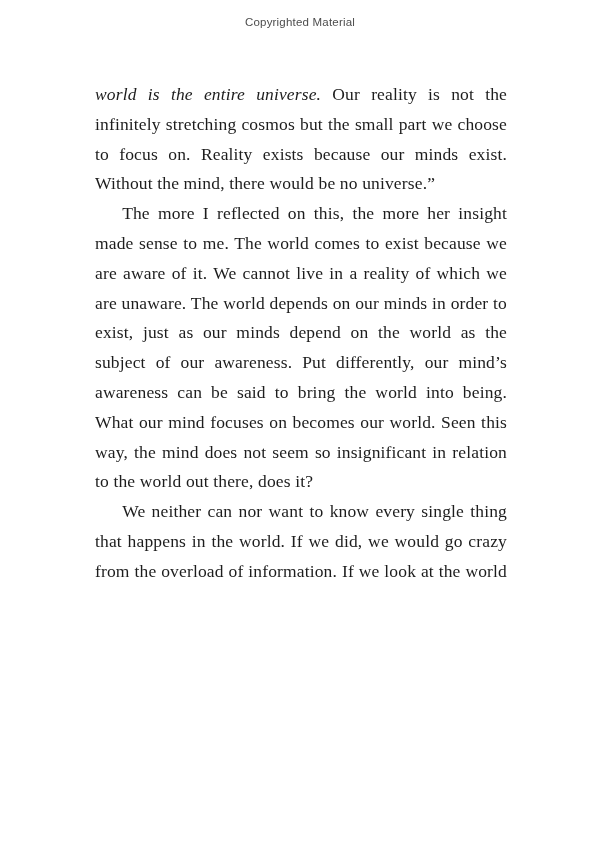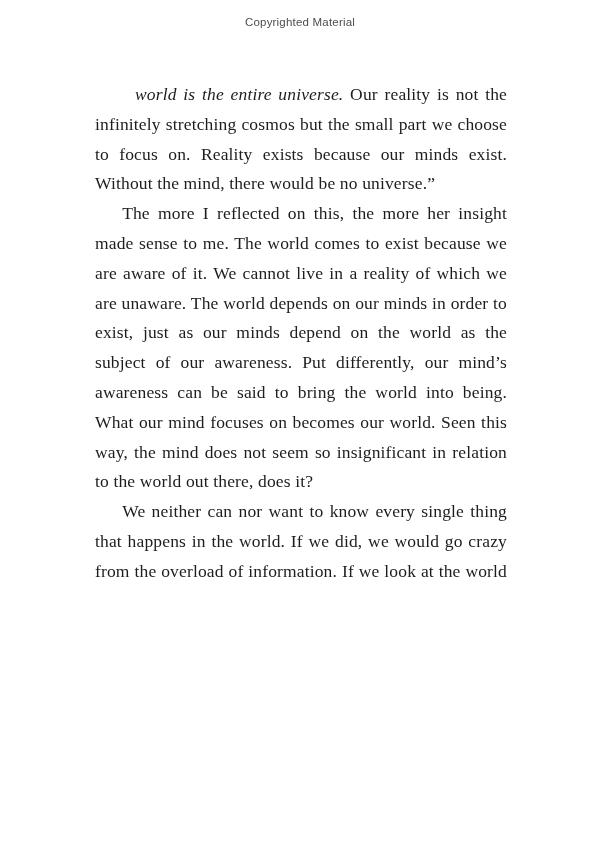--- a/index.html
+++ b/index.html
@@ -36,21 +36,21 @@
     line-height: 29.8px;
     color: #1d1d1d;
     text-align: justify;
     letter-spacing: 0.15px;
   }
   .para {
     margin: 0;
     text-indent: 1.55em;
   }
   .para.no-indent { text-indent: 0; }
-  .para em { font-style: italic; margin-left: 40px; }
+  .para em { font-style: italic; }
   .page-number {
     position: absolute;
     right: 109px;
     top: 752px;
     font-size: 17px;
     font-style: italic;
     color: #4c1d95;
   }
 </style>
 </head>

